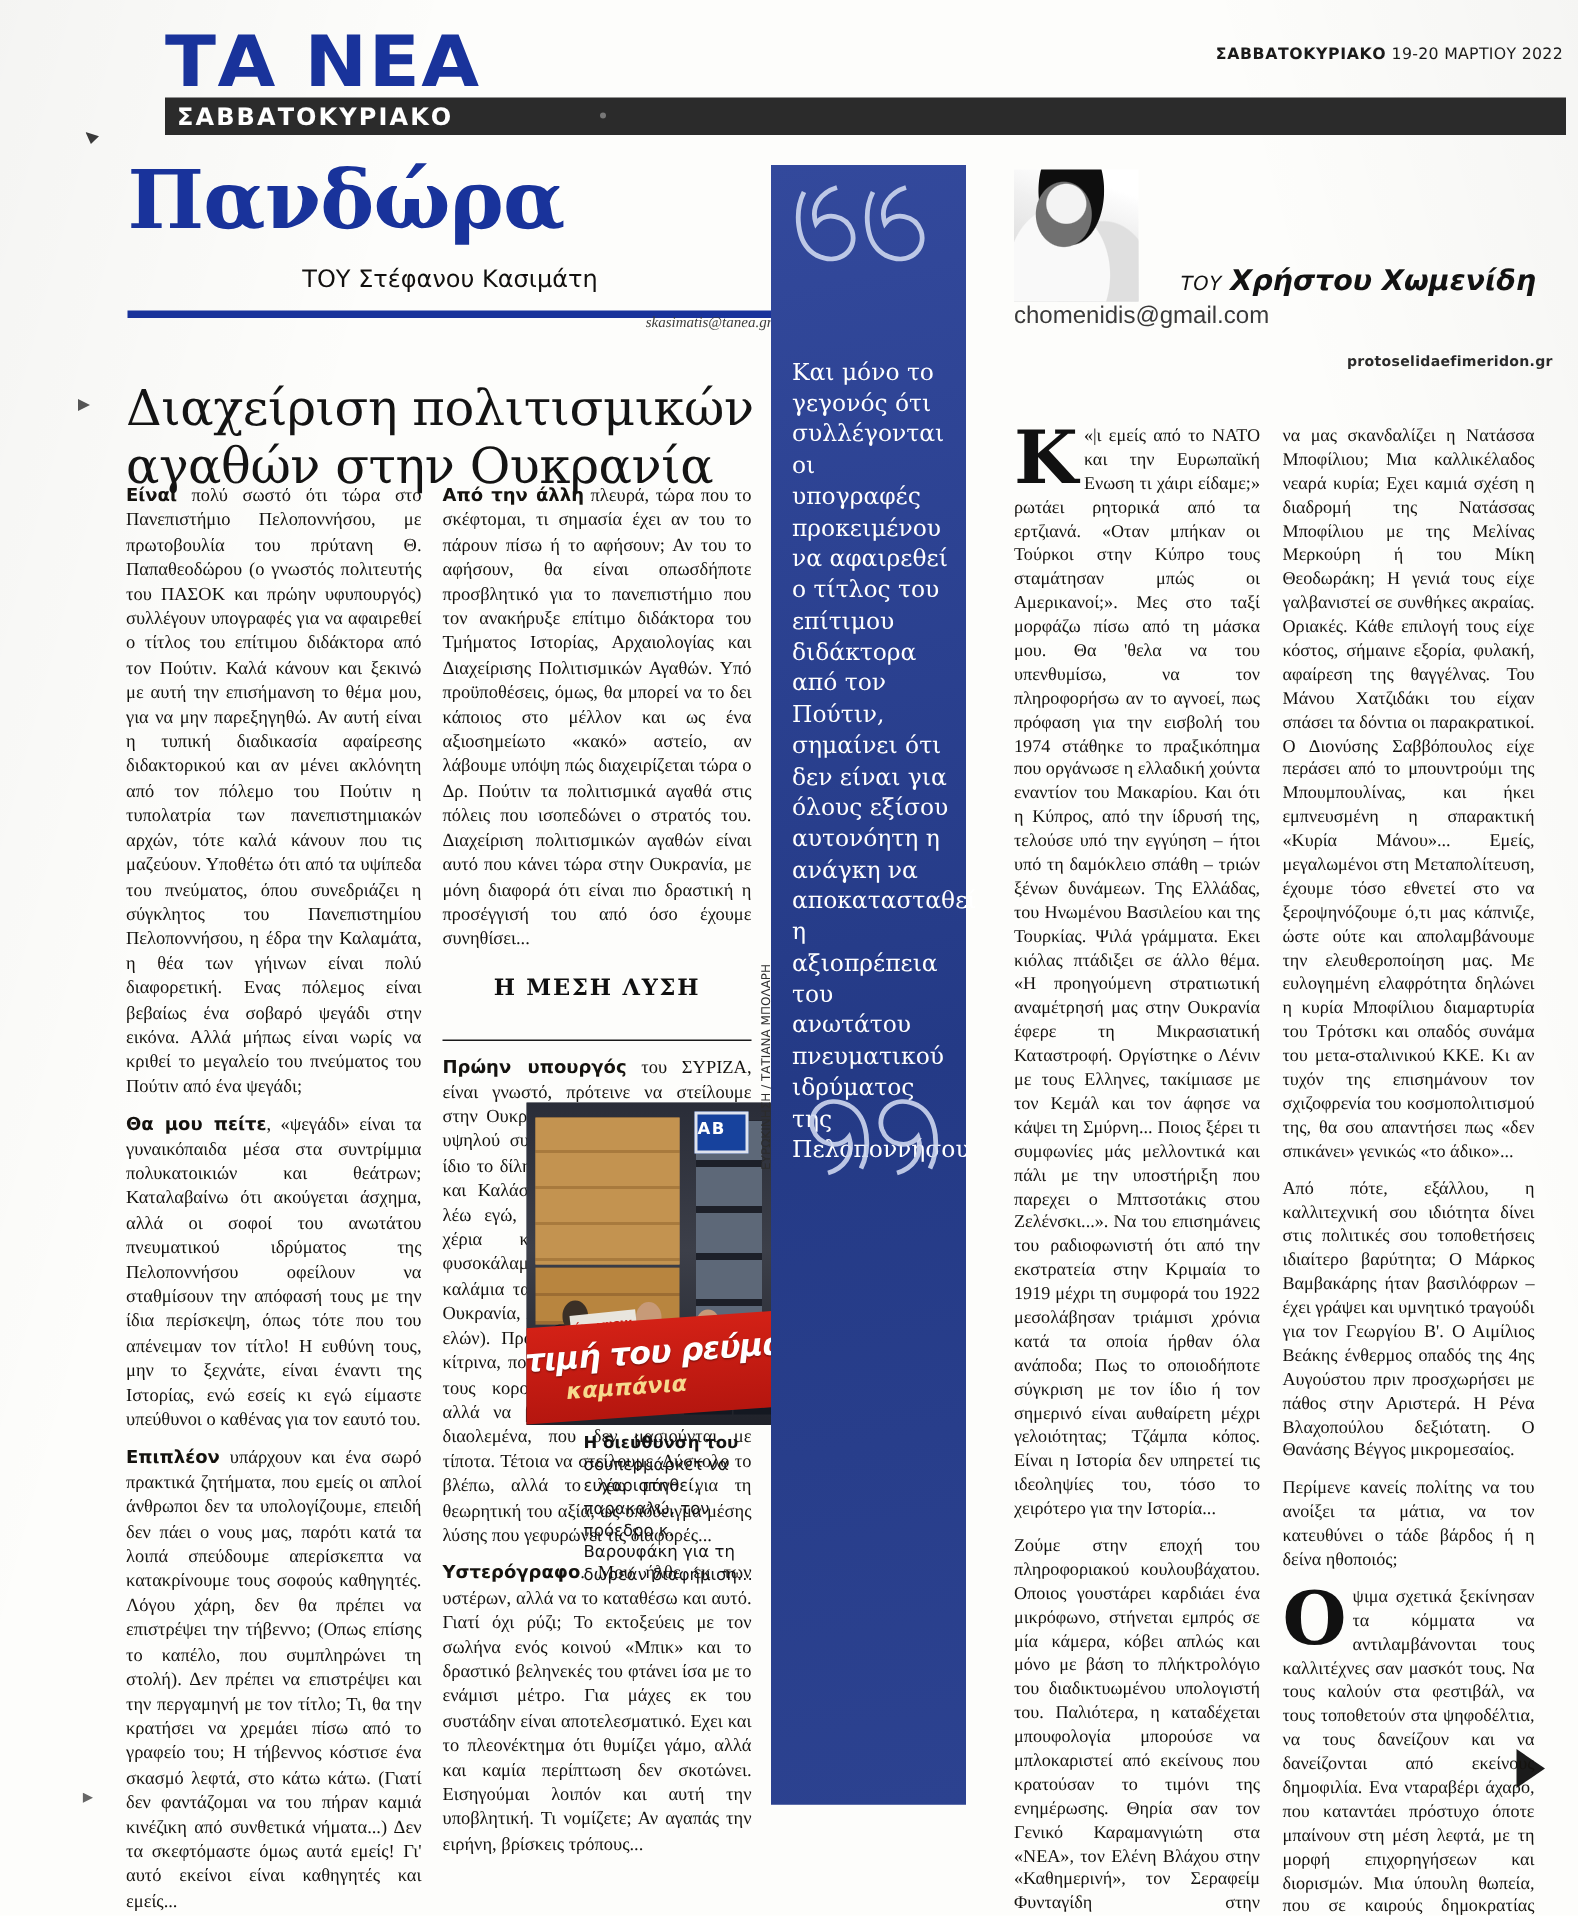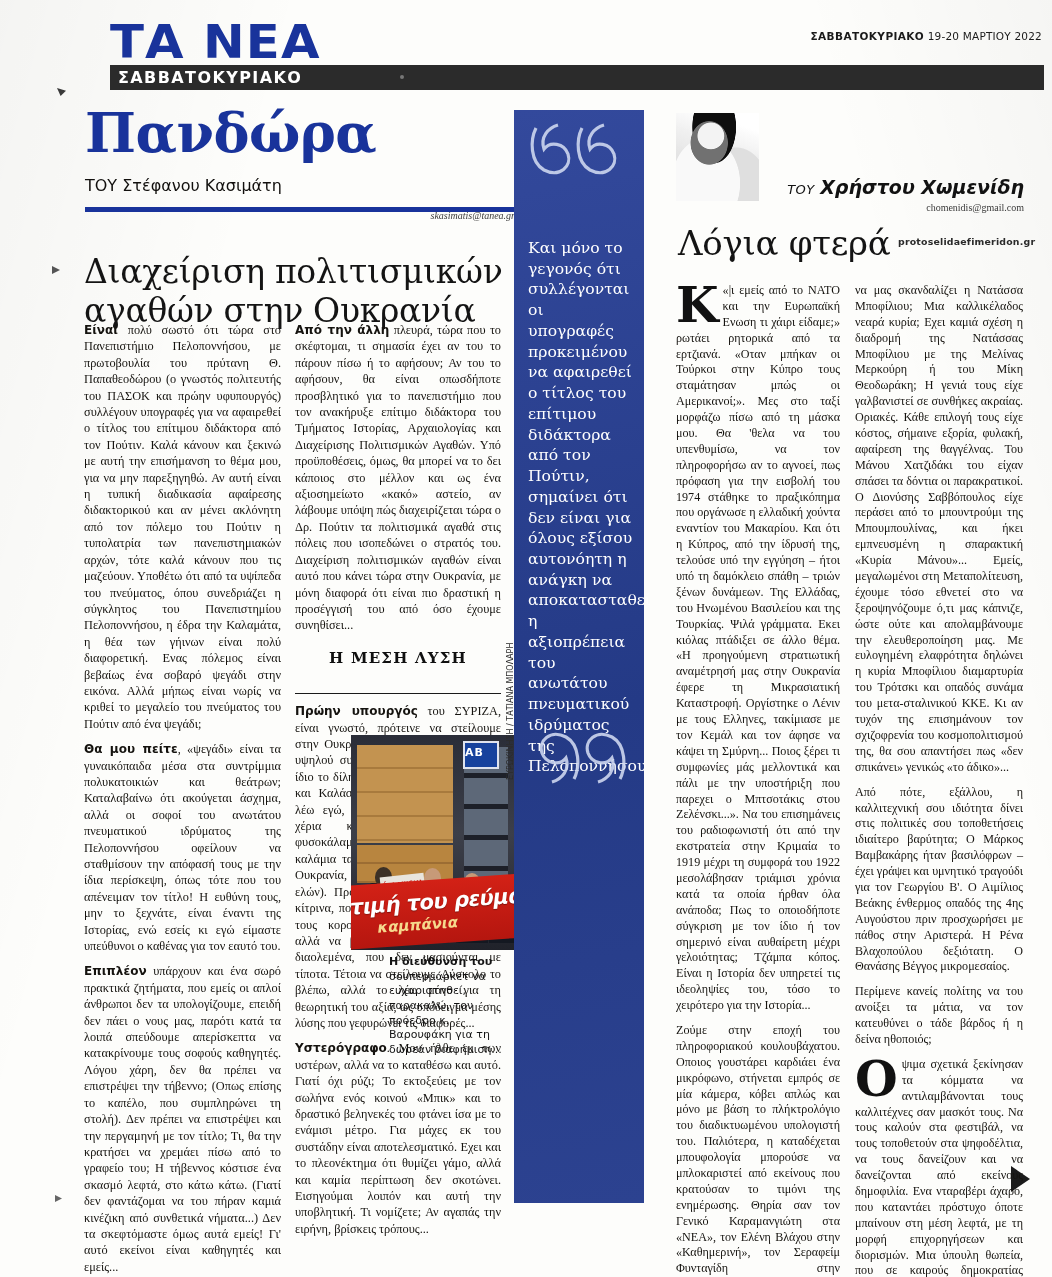--- a/index.html
+++ b/index.html
@@ -127,22 +127,22 @@
       radial-gradient(ellipse at 46% 16%, #1d1a17 0 34%, rgba(29,26,23,0) 35%),
       radial-gradient(ellipse at 36% 80%, #efece7 0 45%, rgba(239,236,231,0) 46%),
       radial-gradient(ellipse at 72% 86%, #d8d4cd 0 38%, rgba(216,212,205,0) 39%),
       linear-gradient(200deg,#fafafa 0%,#e7e4df 38%,#cac6bf 100%);
     filter:grayscale(1) contrast(1.12);
   }
   .byline2-wrap{position:absolute;left:676px;top:176px;width:348px;text-align:right;
     font-family:"DejaVu Sans", sans-serif;font-size:17px;color:#121212;font-style:italic;}
   .byline2-wrap .small{font-size:13px;letter-spacing:.5px;}
   .byline2-wrap .name{font-weight:bold;font-size:19px;}
-  .email2{position:absolute;left:676px;top:202px;width:348px;text-align:right;
-    font-family:Liberation Serif, serif;font-size:10px;color:#3a3a3a;}
+  .email2{position:absolute;left:676px;top:202px;width:348px;
+    font-family:Liberation Sans, sans-serif;font-size:16px;color:#3a3a3a;}
   .headline2{
     position:absolute;left:678px;top:223px;
     font-family:"DejaVu Serif", serif;font-size:34px;color:#141414;letter-spacing:-.3px;
   }
   .watermark{
     position:absolute;left:898px;top:236px;
     font-family:"DejaVu Sans", sans-serif;font-weight:bold;font-size:9.4px;
     color:#2a2a2a;letter-spacing:.2px;white-space:nowrap;
   }
   .col3{left:676px;top:283px;width:164px;}
@@ -223,21 +223,21 @@
       <span>ΣΑΒΒΑΤΟΚΥΡΙΑΚΟ</span>
       <i class="bar-dot"></i>
     </div>
   </div>
   <div class="corner-mark"></div>
   <div class="corner-mark2"></div>
   <div class="corner-mark3"></div>
   <div class="arrow-right"></div>
 
   <div class="pandora">Πανδώρα</div>
-  <div class="bl-wrap1" style="text-align:left;font-family:'DejaVu Sans',sans-serif;">
+  <div class="bl-wrap1" style="text-align:center;font-family:'DejaVu Sans',sans-serif;">
     <span class="small">ΤΟΥ</span>
     <span class="name">Στέφανου Κασιμάτη</span>
   </div>
   <div class="rule-blue"></div>
   <div class="email1">skasimatis@tanea.gr</div>
   <h1 class="headline1">Διαχείριση πολιτισμικών αγαθών στην Ουκρανία</h1>
 
   <div class="col col1">
     <p><span class="lead">Είναι</span><span> πολύ σωστό ότι τώρα στο Πανεπιστήμιο Πελοποννήσου, με πρωτοβουλία του πρύτανη Θ. Παπαθεοδώρου (ο γνωστός πολιτευτής του ΠΑΣΟΚ και πρώην υφυπουργός) συλλέγουν υπογραφές για να αφαιρεθεί ο τίτλος του επίτιμου διδάκτορα από τον Πούτιν. Καλά κάνουν και ξεκινώ με αυτή την επισήμανση το θέμα μου, για να μην παρεξηγηθώ. Αν αυτή είναι η τυπική διαδικασία αφαίρεσης διδακτορικού και αν μένει ακλόνητη από τον πόλεμο του Πούτιν η τυπολατρία των πανεπιστημιακών αρχών, τότε καλά κάνουν που τις μαζεύουν. Υποθέτω ότι από τα υψίπεδα του πνεύματος, όπου συνεδριάζει η σύγκλητος του Πανεπιστημίου Πελοποννήσου, η έδρα την Καλαμάτα, η θέα των γήινων είναι πολύ διαφορετική. Ενας πόλεμος είναι βεβαίως ένα σοβαρό ψεγάδι στην εικόνα. Αλλά μήπως είναι νωρίς να κριθεί το μεγαλείο του πνεύματος του Πούτιν από ένα ψεγάδι;</span></p>
     <p><span class="lead">Θα μου πείτε</span><span>, «ψεγάδι» είναι τα γυναικόπαιδα μέσα στα συντρίμμια πολυκατοικιών και θεάτρων; Καταλαβαίνω ότι ακούγεται άσχημα, αλλά οι σοφοί του ανωτάτου πνευματικού ιδρύματος της Πελοποννήσου οφείλουν να σταθμίσουν την απόφασή τους με την ίδια περίσκεψη, όπως τότε που του απένειμαν τον τίτλο! Η ευθύνη τους, μην το ξεχνάτε, είναι έναντι της Ιστορίας, ενώ εσείς κι εγώ είμαστε υπεύθυνοι ο καθένας για τον εαυτό του.</span></p>
@@ -301,21 +301,20 @@
       </svg>
     </div>
   </div>
 
   <div class="portrait"></div>
   <div class="byline2-wrap">
     <span class="small">ΤΟΥ</span>
     <span class="name">Χρήστου Χωμενίδη</span>
   </div>
   <div class="email2">chomenidis@gmail.com</div>
-  <div class="headline2">Λόγια φτερά</div>
   <div class="watermark">protoselidaefimeridon.gr</div>
 
   <div class="col col3">
     <p class="dropcap-p"><span class="dropcap">Κ</span><span>«|ι εμείς από το ΝΑΤΟ και την Ευρωπαϊκή Ενωση τι χάιρι είδαμε;» ρωτάει ρητορικά από τα ερτζιανά. «Οταν μπήκαν οι Τούρκοι στην Κύπρο τους σταμάτησαν μπώς οι Αμερικανοί;». Μες στο ταξί μορφάζω πίσω από τη μάσκα μου. Θα 'θελα να του υπενθυμίσω, να τον πληροφορήσω αν το αγνοεί, πως πρόφαση για την εισβολή του 1974 στάθηκε το πραξικόπημα που οργάνωσε η ελλαδική χούντα εναντίον του Μακαρίου. Και ότι η Κύπρος, από την ίδρυσή της, τελούσε υπό την εγγύηση – ήτοι υπό τη δαμόκλειο σπάθη – τριών ξένων δυνάμεων. Της Ελλάδας, του Ηνωμένου Βασιλείου και της Τουρκίας. Ψιλά γράμματα. Εκει κιόλας πτάδιξει σε άλλο θέμα. «Η προηγούμενη στρατιωτική αναμέτρησή μας στην Ουκρανία έφερε τη Μικρασιατική Καταστροφή. Οργίστηκε ο Λένιν με τους Ελληνες, τακίμιασε με τον Κεμάλ και τον άφησε να κάψει τη Σμύρνη... Ποιος ξέρει τι συμφωνίες μάς μελλοντικά και πάλι με την υποστήριξη που παρεχει ο Μπτσοτάκις στου Ζελένσκι...». Να του επισημάνεις του ραδιοφωνιστή ότι από την εκστρατεία στην Κριμαία το 1919 μέχρι τη συμφορά του 1922 μεσολάβησαν τριάμισι χρόνια κατά τα οποία ήρθαν όλα ανάποδα; Πως το οποιοδήποτε σύγκριση με τον ίδιο ή τον σημερινό είναι αυθαίρετη μέχρι γελοιότητας; Τζάμπα κόπος. Είναι η Ιστορία δεν υπηρετεί τις ιδεοληψίες του, τόσο το χειρότερο για την Ιστορία...</span></p>
     <p><span>Ζούμε στην εποχή του πληροφοριακού κουλουβάχατου. Οποιος γουστάρει καρδιάει ένα μικρόφωνο, στήνεται εμπρός σε μία κάμερα, κόβει απλώς και μόνο με βάση το πλήκτρολόγιο του διαδικτυωμένου υπολογιστή του. Παλιότερα, η καταδέχεται μπουφολογία μπορούσε να μπλοκαριστεί από εκείνους που κρατούσαν το τιμόνι της ενημέρωσης. Θηρία σαν τον Γενικό Καραμανγιώτη στα «ΝΕΑ», τον Ελένη Βλάχου στην «Καθημερινή», τον Σεραφείμ Φυνταγίδη στην «Ελευθεροτυπία», τον Γιώργη Γιάνναρο στην «Αυγή» λειτουργούσαν ως μαέστρο. Δεν αντέχουν παραφωνίες. Σήμερα η ορχήστρα της ενημέρωσης έχει εντελώς ξεκουδουνίσει. Κάθε καραμούζα παίζει τον δικό της χαβά.</span></p>
 
   </div>
 
   <div class="col col4">
     <p><span>να μας σκανδαλίζει η Νατάσσα Μποφίλιου; Μια καλλικέλαδος νεαρά κυρία; Εχει καμιά σχέση η διαδρομή της Νατάσσας Μποφίλιου με της Μελίνας Μερκούρη ή του Μίκη Θεοδωράκη; Η γενιά τους είχε γαλβανιστεί σε συνθήκες ακραίας. Οριακές. Κάθε επιλογή τους είχε κόστος, σήμαινε εξορία, φυλακή, αφαίρεση της θαγγέλνας. Του Μάνου Χατζιδάκι του είχαν σπάσει τα δόντια οι παρακρατικοί. Ο Διονύσης Σαββόπουλος είχε περάσει από το μπουντρούμι της Μπουμπουλίνας, και ήκει εμπνευσμένη η σπαρακτική «Κυρία Μάνου»... Εμείς, μεγαλωμένοι στη Μεταπολίτευση, έχουμε τόσο εθνετεί στο να ξεροψηνόζουμε ό,τι μας κάπνιζε, ώστε ούτε και απολαμβάνουμε την ελευθεροποίηση μας. Με ευλογημένη ελαφρότητα δηλώνει η κυρία Μποφίλιου διαμαρτυρία του Τρότσκι και οπαδός συνάμα του μετα-σταλινικού ΚΚΕ. Κι αν τυχόν της επισημάνουν τον σχιζοφρενία του κοσμοπολιτισμού της, θα σου απαντήσει πως «δεν σπικάνει» γενικώς «το άδικο»...</span></p>

